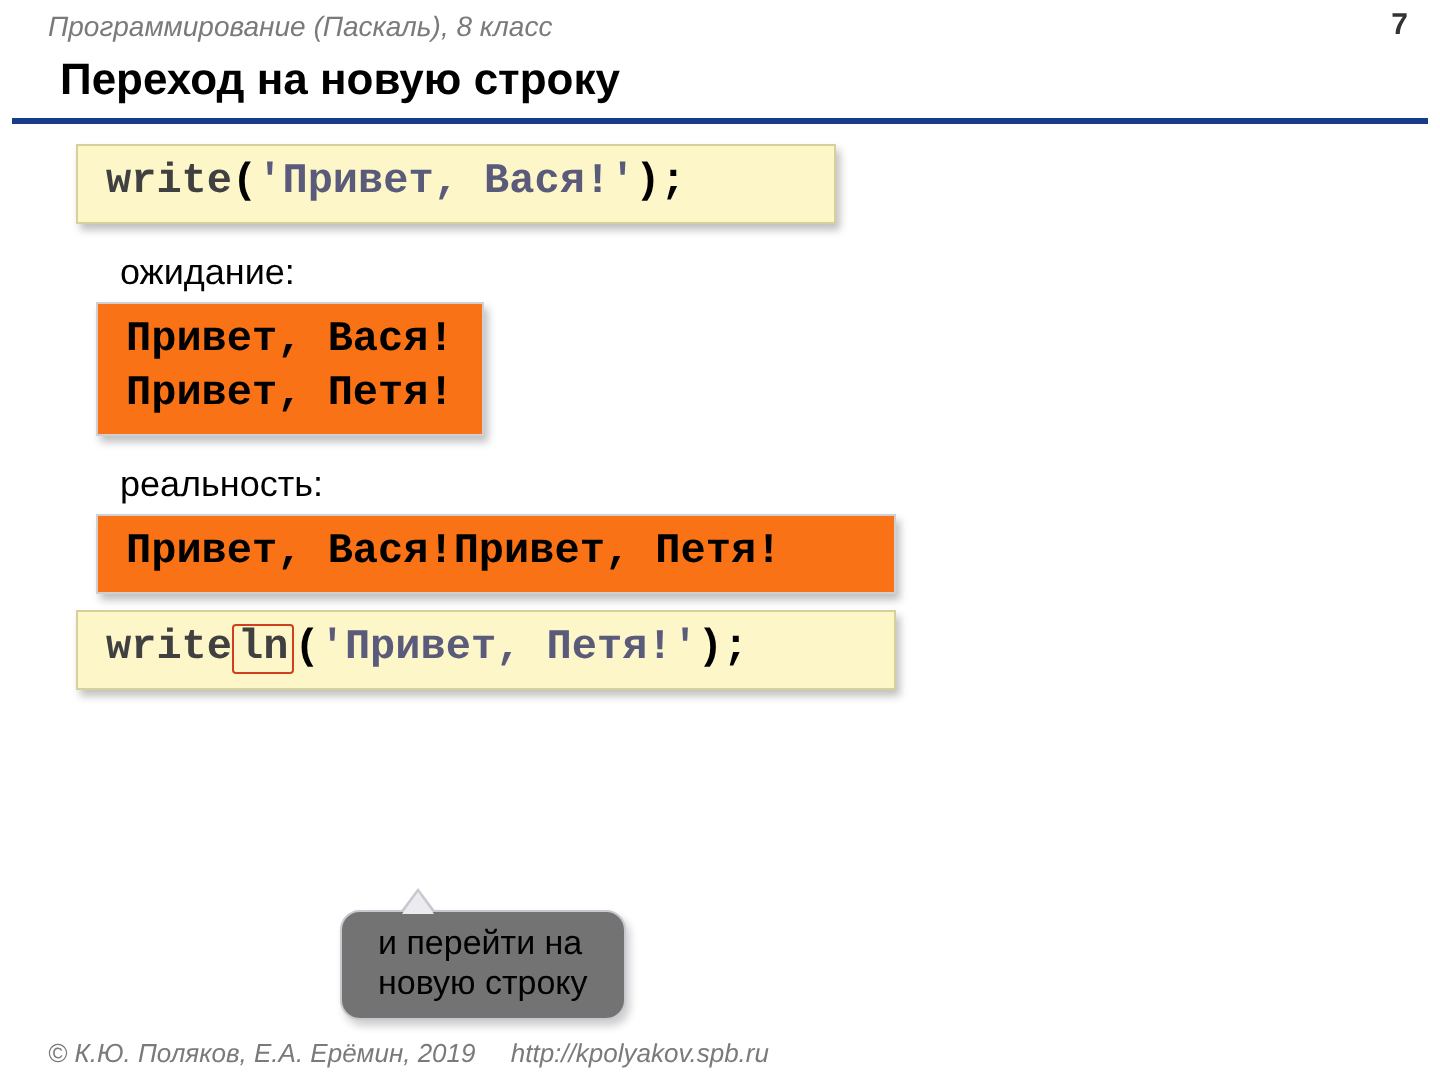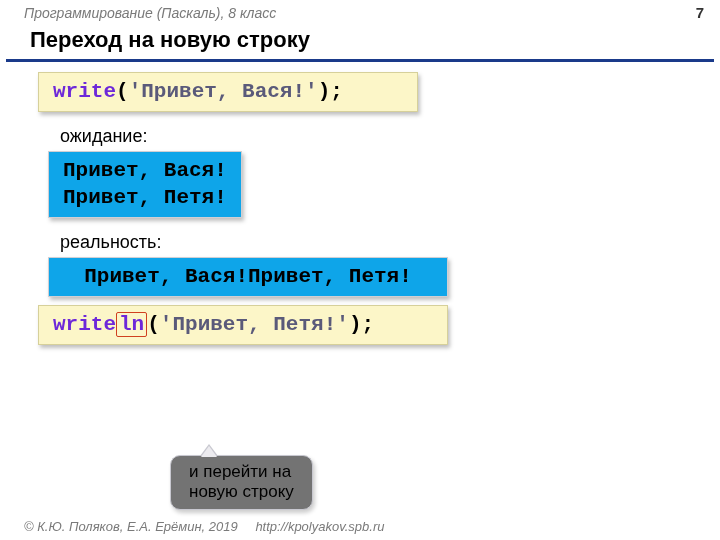--- a/index.html
+++ b/index.html
@@ -40,36 +40,35 @@
     border: 1px solid #d6d09a;
     box-shadow: 2px 3px 4px rgba(0,0,0,0.25);
     padding: 6px 14px;
     font-family: "Courier New", monospace;
     font-size: 21px;
     font-weight: bold;
     line-height: 1.25;
     margin: 0 0 8px 18px;
     display: inline-block;
   }
-  .code-box .kw { color: #6d28d9; }
+  .code-box .kw { color: #404040; }
   .code-box .str { color: #5a5a7a; }
   .code-box .punc { color: #000; }
   .gray-box {
-    background: #0ea5e9;
+    background: #f97316;
     border: 1px solid #cfcfd4;
     box-shadow: 2px 3px 4px rgba(0,0,0,0.25);
     padding: 6px 14px;
     font-family: "Courier New", monospace;
     font-size: 21px;
     font-weight: bold;
     line-height: 1.25;
     margin: 2px 0 8px 28px;
     display: inline-block;
     color: #000;
-    text-align: center;
   }
   .label {
     font-size: 18px;
     color: #000;
     margin: 6px 0 2px 40px;
   }
   .ln-highlight {
     border: 1px solid #d04020;
     padding: 0 2px;
     border-radius: 2px;

